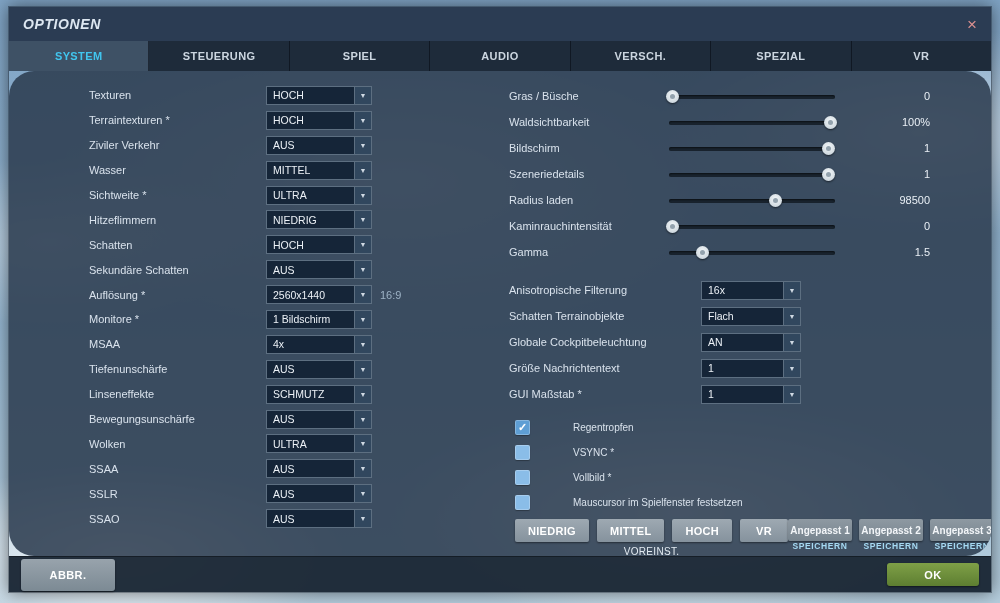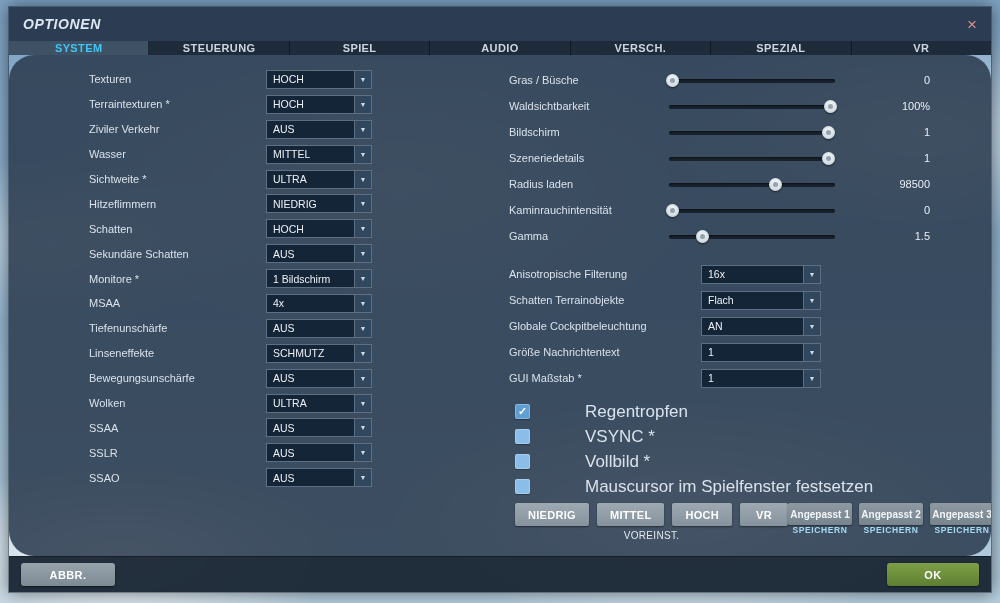--- a/index.html
+++ b/index.html
@@ -19,21 +19,21 @@
     position:absolute; left:8px; top:6px; right:8px; bottom:10px;
     display:flex; flex-direction:column;
     box-shadow:0 0 16px rgba(0,0,0,.5);
     border:1px solid rgba(10,18,28,.5);
   }
   
   .titlebar { height:34px; flex:0 0 auto; background:#2b3c53; display:flex; align-items:center; padding:0 14px; }
   .title { color:#dde7f1; font-size:14px; font-weight:bold; font-style:italic; letter-spacing:.6px; }
   .close { margin-left:auto; color:#d98f8f; font-size:17px; line-height:1; cursor:pointer; }
   
-  .tabs { display:flex; height:14px; flex:0 0 auto; background:#18232f; }
+  .tabs { display:flex; height:30px; flex:0 0 auto; background:#18232f; }
   .tab { flex:1; display:flex; align-items:center; justify-content:center; font-size:11px; font-weight:bold;
          color:#ccd6e0; background:#1e2b3a; border-right:1px solid rgba(5,10,16,.55); letter-spacing:.4px; cursor:pointer; }
   .tab:last-child { border-right:none; }
   .tab.active { background:#3e5165; color:#41c6ef; }
   
   .body { flex:1; background:rgba(44,60,80,.88); display:flex; overflow:hidden;border-radius:25px; }
   .col-left { width:484px; flex:0 0 auto; padding-top:12px; }
   .col-right { flex:1; padding-top:12px; }
   
   .row-dd { display:flex; align-items:center; height:24.9px; padding-left:80px; }
@@ -55,49 +55,49 @@
   .slider .handle { position:absolute; top:0; width:13px; height:13px; margin-left:-6px; border-radius:50%;
                     background:radial-gradient(circle at 50% 38%, #f4f8fa, #c2cdd5);
                     box-shadow:0 1px 2px rgba(0,0,0,.55); }
   .slider .handle::after { content:""; position:absolute; left:4px; top:4px; width:5px; height:5px;
                     border-radius:50%; background:#93a2ad; }
   .row-slider .val { margin-left:auto; font-size:11px; color:#e9eff5; text-align:right; }
   
   .rdrops { margin-top:12px; }
   .row-rdd { display:flex; align-items:center; height:26px; padding-left:16px; }
   .row-rdd .lbl { width:192px; font-size:11px; color:#d9e2ec; }
-  .row-rdd .dropdown { width:120px; }
+  .row-rdd .dropdown { width:100px; }
   
   .checks { margin-top:8px; }
   .row-check { display:flex; align-items:center; height:25px; padding-left:22px; }
   .checkbox { width:15px; height:15px; flex:0 0 auto; border-radius:2px; background:#8abde8;
               display:flex; align-items:center; justify-content:center; cursor:pointer;
               box-shadow:inset 0 0 0 1px rgba(255,255,255,.25), 0 1px 1px rgba(0,0,0,.3); }
   .checkbox .check { display:none; }
   .checkbox.checked { background:#5e9ed4; }
   .checkbox.checked .check { display:block; color:#ffffff; font-size:11px; font-weight:bold; line-height:1; }
-  .clbl { margin-left:15px; font-size:17px; color:#d9e2ec;padding-left:40px; }
+  .clbl { margin-left:3px; font-size:10px; color:#d9e2ec;padding-left:40px; }
   
   .preset-area { margin-top:4px; display:flex; align-items:flex-start; padding-left:22px; padding-right:11px; }
   .preset-left { }
   .preset-buttons { display:flex; gap:8px; }
   .preset-btn { height:23px; padding:0 13px; min-width:48px; border:none; border-radius:2px; cursor:pointer;
                 background:linear-gradient(180deg,#9ea9b2,#85929d); color:#ffffff; font-family:inherit;
                 font-size:11px; font-weight:bold; letter-spacing:.3px; box-shadow:0 1px 2px rgba(0,0,0,.45); }
   .preset-caption { text-align:center; margin-top:4px; font-size:10px; color:#e3ebf2; letter-spacing:.3px; }
   .preset-right { margin-left:auto; display:flex; gap:7px; }
   .custom-slot { display:flex; flex-direction:column; align-items:center; }
   .custom-btn { height:22px; width:64px; border:none; border-radius:2px; cursor:pointer;
                 background:linear-gradient(180deg,#8e99a2,#77848e); color:#f2f5f8; font-family:inherit;
                 font-size:10px; font-weight:bold; box-shadow:0 1px 2px rgba(0,0,0,.45); }
   .speichern { font-size:8.5px; font-weight:bold; letter-spacing:.6px; color:#a5d9f2; cursor:pointer; }
   
   .footer { height:36px; flex:0 0 auto; background:rgba(26,38,52,.96); display:flex; align-items:center;
             padding:0 12px; border-top:1px solid rgba(0,0,0,.35); }
-  .btn-cancel { height:23px; width:94px; border:none; border-radius:3px; cursor:pointer;
+  .btn-cancel { height:32px; width:94px; border:none; border-radius:3px; cursor:pointer;
                 background:linear-gradient(180deg,#98a3ac,#7c8a94); color:#ffffff; font-family:inherit;
                 font-size:11px; font-weight:bold; letter-spacing:.4px; box-shadow:0 1px 2px rgba(0,0,0,.5); }
   .btn-ok { height:23px; width:92px; margin-left:auto; border:none; border-radius:3px; cursor:pointer;
             background:linear-gradient(180deg,#7fa047,#5d7e31); color:#ffffff; font-family:inherit;
             font-size:11px; font-weight:bold; letter-spacing:.4px; box-shadow:0 1px 2px rgba(0,0,0,.5); }
 </style>
 </head>
 <body>
 
 <div class="dialog">
@@ -204,20 +204,28 @@
 
   <div class="row-dd">
     <span class="lbl">Sekundäre Schatten</span>
     <div class="dropdown">
       <span class="val">AUS</span>
       <span class="arrow">▼</span>
     </div>
     <span class="suffix"></span>
   </div>
 
+  <div class="row-dd">
+    <span class="lbl">Auflösung *</span>
+    <div class="dropdown">
+      <span class="val">2560x1440</span>
+      <span class="arrow">▼</span>
+    </div>
+    <span class="suffix">16:9</span>
+  </div>
 
   <div class="row-dd">
     <span class="lbl">Monitore *</span>
     <div class="dropdown">
       <span class="val">1 Bildschirm</span>
       <span class="arrow">▼</span>
     </div>
     <span class="suffix"></span>
   </div>
 

